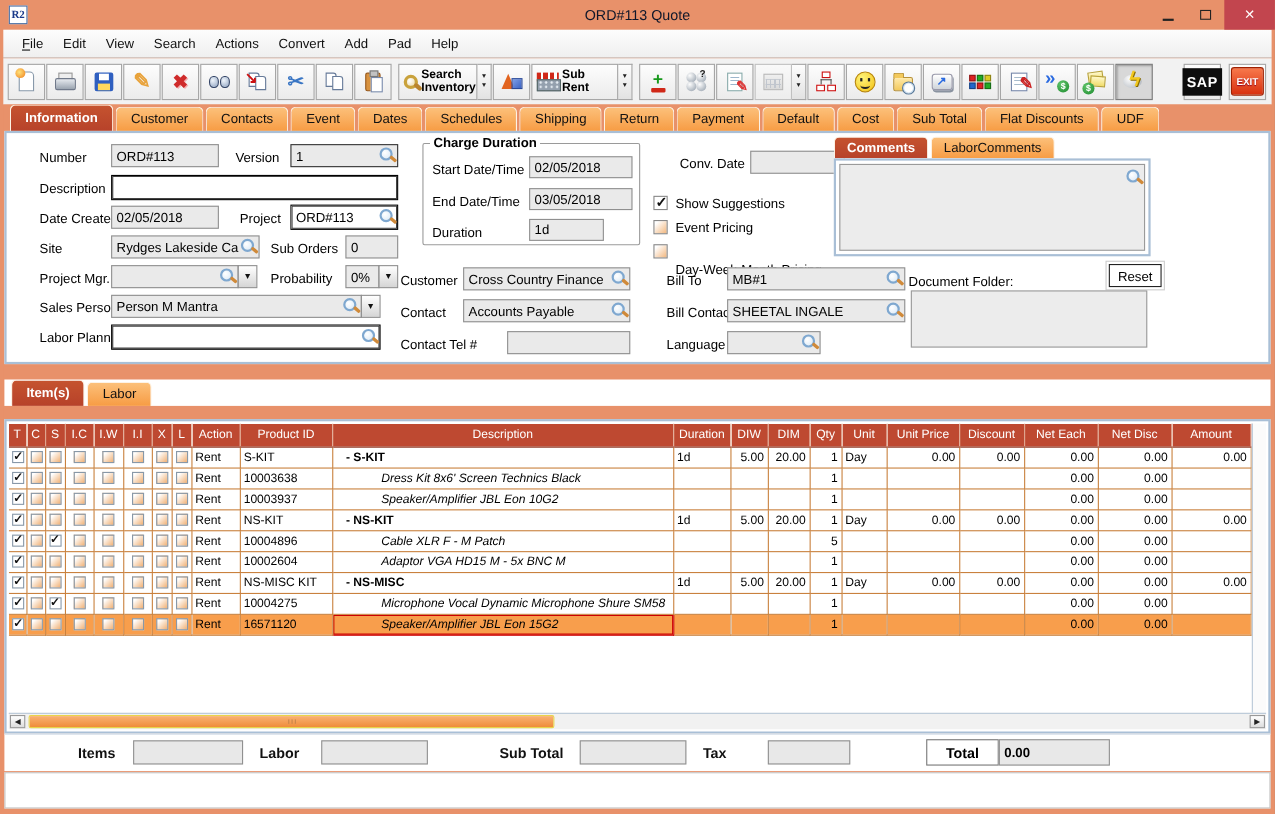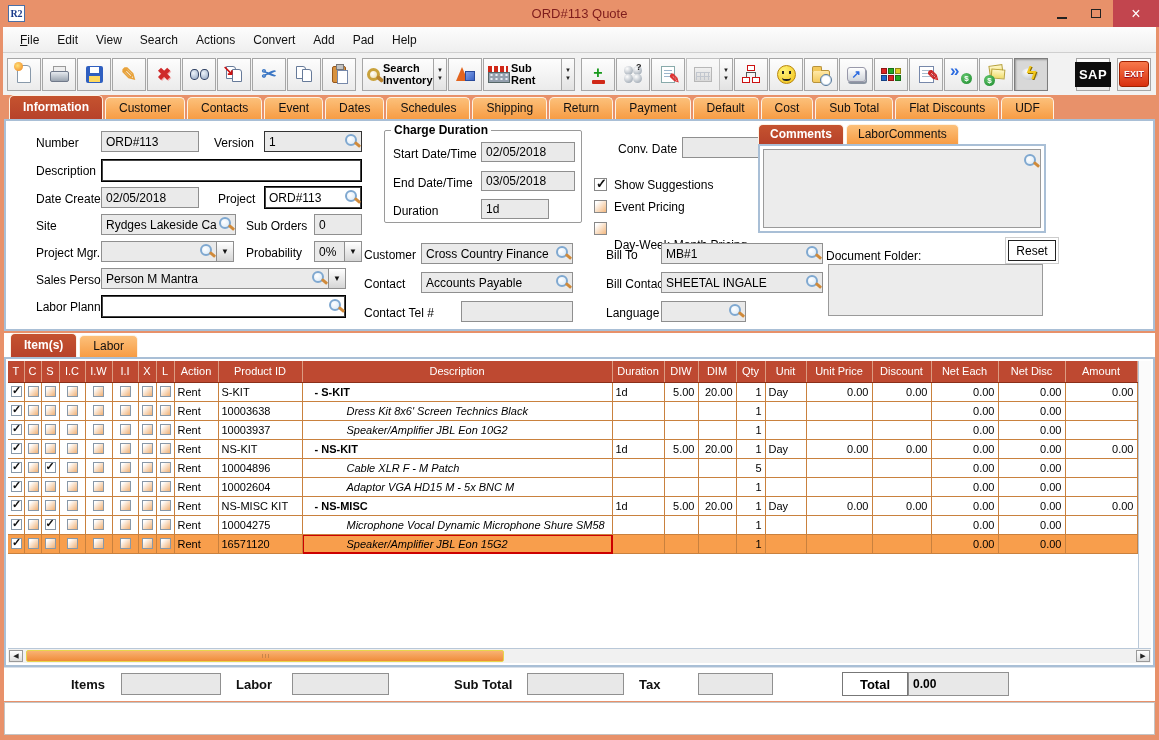--- a/index.html
+++ b/index.html
@@ -1,21 +1,21 @@
 <!DOCTYPE html>
 <html><head>
 <meta charset="utf-8">
 <style>
 *{box-sizing:border-box;margin:0;padding:0}
 body{margin:0;font-family:"Liberation Sans",sans-serif;background:#777;-webkit-font-smoothing:antialiased}
 .window{width:1159px;height:740px;background:#E8916A;display:flex;flex-direction:column;padding:0 3px 6px;overflow:hidden}
 
 .titlebar{height:27px;position:relative;display:flex;align-items:center;flex:none}
 .appicon{width:17px;height:17px;margin-left:5px;background:#fff;border:1px solid #4a6fa5;font-size:10px;font-weight:bold;color:#1a3a8a;display:flex;align-items:center;justify-content:center;font-family:"Liberation Serif",serif}
-.wtitle{position:absolute;left:0;right:0;text-align:center;font-size:13px;color:#7f1d1d}
+.wtitle{position:absolute;left:0;right:0;text-align:center;font-size:13px;color:#0f172a}
 .winbtns{position:absolute;right:-3px;top:0;height:27px;display:flex}
 .wb{width:34px;height:27px;display:flex;align-items:center;justify-content:center;cursor:default}
 .wb .minbar{width:10px;height:2px;background:#222;margin-top:8px}
 .wb .maxbox{width:10px;height:9px;border:1px solid #222}
 .wb.close{width:46px;background:#C2454E;color:#fff;font-size:16px}
 
 .menubar{height:26px;background:linear-gradient(#fdfdfd,#efefef);border-bottom:1px solid #cfcfcf;display:flex;align-items:center;padding-left:8px;flex:none}
 .menu-item{font-size:12px;color:#111;padding:4px 9px;cursor:default}
 
 .toolbar{height:42px;background:#f2f2f2;display:flex;align-items:center;padding:0 4px;flex:none}
@@ -101,21 +101,21 @@
 .invoice b{position:absolute;left:-2px;bottom:-2px;width:11px;height:11px;border-radius:50%;background:radial-gradient(circle at 35% 30%,#5fc46a,#1e8a2e);color:#fff;font-size:8px;font-style:normal;display:flex;align-items:center;justify-content:center}
 .bolt{position:relative;width:21px;height:19px}
 .bolt:before{content:'';position:absolute;left:0;top:3px;width:17px;height:12px;border-radius:50%;background:radial-gradient(circle at 35% 30%,#fdfdfd,#a6adb6)}
 .bolt b{position:absolute;left:6px;top:-3px;color:#f2c81e;font-size:19px;font-weight:bold;text-shadow:1px 1px 0 #8a6d00;font-style:normal}
 .sapbox{background:#0d0d0d;color:#fff;font-weight:bold;font-size:13px;padding:5px 4px;letter-spacing:.5px}
 .exitbox{background:linear-gradient(#f8794c,#d8300f);border:1px solid #a02000;color:#fff;font-size:9px;font-weight:bold;padding:7px 4px;border-radius:3px;text-shadow:0 1px 1px #802}
 
 .tabstrip{height:24px;background:#E8916A;display:flex;align-items:flex-end;padding-left:6px;flex:none}
 .tab{background:linear-gradient(#FCC07A,#F79C44);border:1px solid #fdf2e4;border-bottom:none;border-radius:5px 5px 0 0;padding:3px 13px 4px;font-size:12px;color:#111;margin-right:2px;white-space:nowrap;cursor:default}
 .tab.active{background:linear-gradient(#C5532F,#B7422A);color:#fff;font-weight:bold;padding:4px 13px 5px}
-.itemtabs{height:24px;background:#fff;display:flex;align-items:flex-end;padding-left:6px;flex:none;margin:0 1px}
+.itemtabs{height:24px;background:#fff;display:flex;align-items:flex-end;padding-left:6px;flex:none;margin:12px 1px}
 
 .info-panel{position:relative;height:212px;background:#fff;border:2px solid #A9BFD6;margin:0 1px;flex:none;font-size:12px}
 .spacer2{height:2px;flex:none}
 .lbl{position:absolute;font-size:12px;color:#000;white-space:nowrap}
 .fld{position:absolute;background:#eaeaea;border:1px solid #8f8f8f;font-size:12px;color:#000;padding:2px 4px;display:flex;align-items:center;white-space:nowrap;overflow:hidden}
 .fld.white{background:#fff;border:1px solid #000;box-shadow:inset 0 0 0 1px #444}
 .magic{width:12px;height:12px;border:2px solid #7FA8D0;border-radius:50%;background:radial-gradient(circle at 35% 35%,#fff,#d8e8f6);position:absolute;right:4px;top:50%;margin-top:-8px}
 .magic:after{content:'';position:absolute;width:7px;height:3px;background:#D08A3A;right:-6px;bottom:-2px;transform:rotate(40deg);border-radius:1px}
 .ddbtn{position:absolute;width:18px;background:linear-gradient(#fff,#d5d5d5);border:1px solid #8f8f8f;display:flex;align-items:center;justify-content:center;font-size:8px;color:#111;cursor:default}
 .fieldset{position:absolute;border:1px solid #9a9a9a;border-radius:2px}

